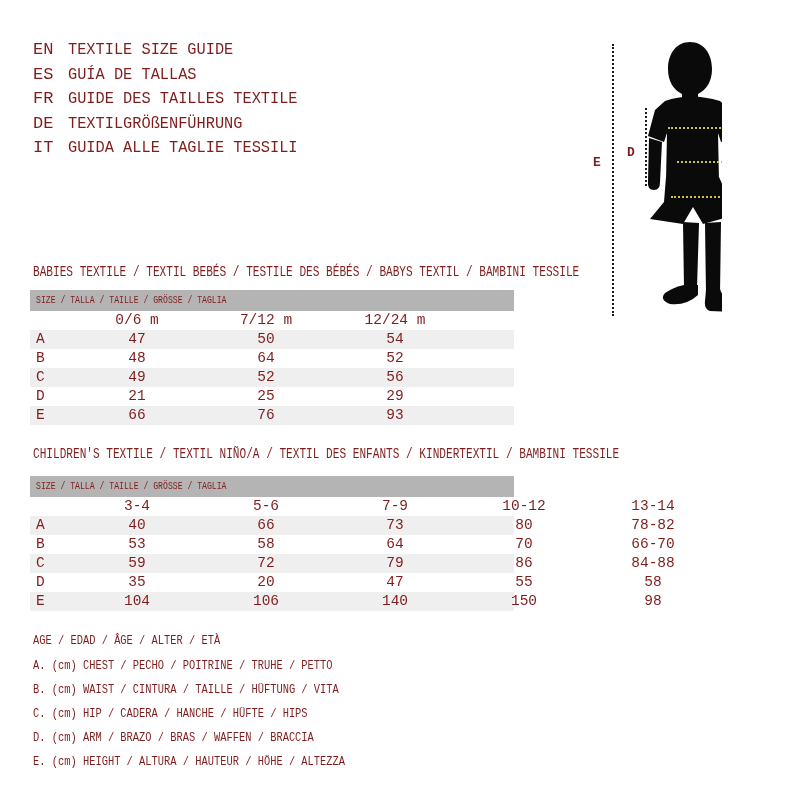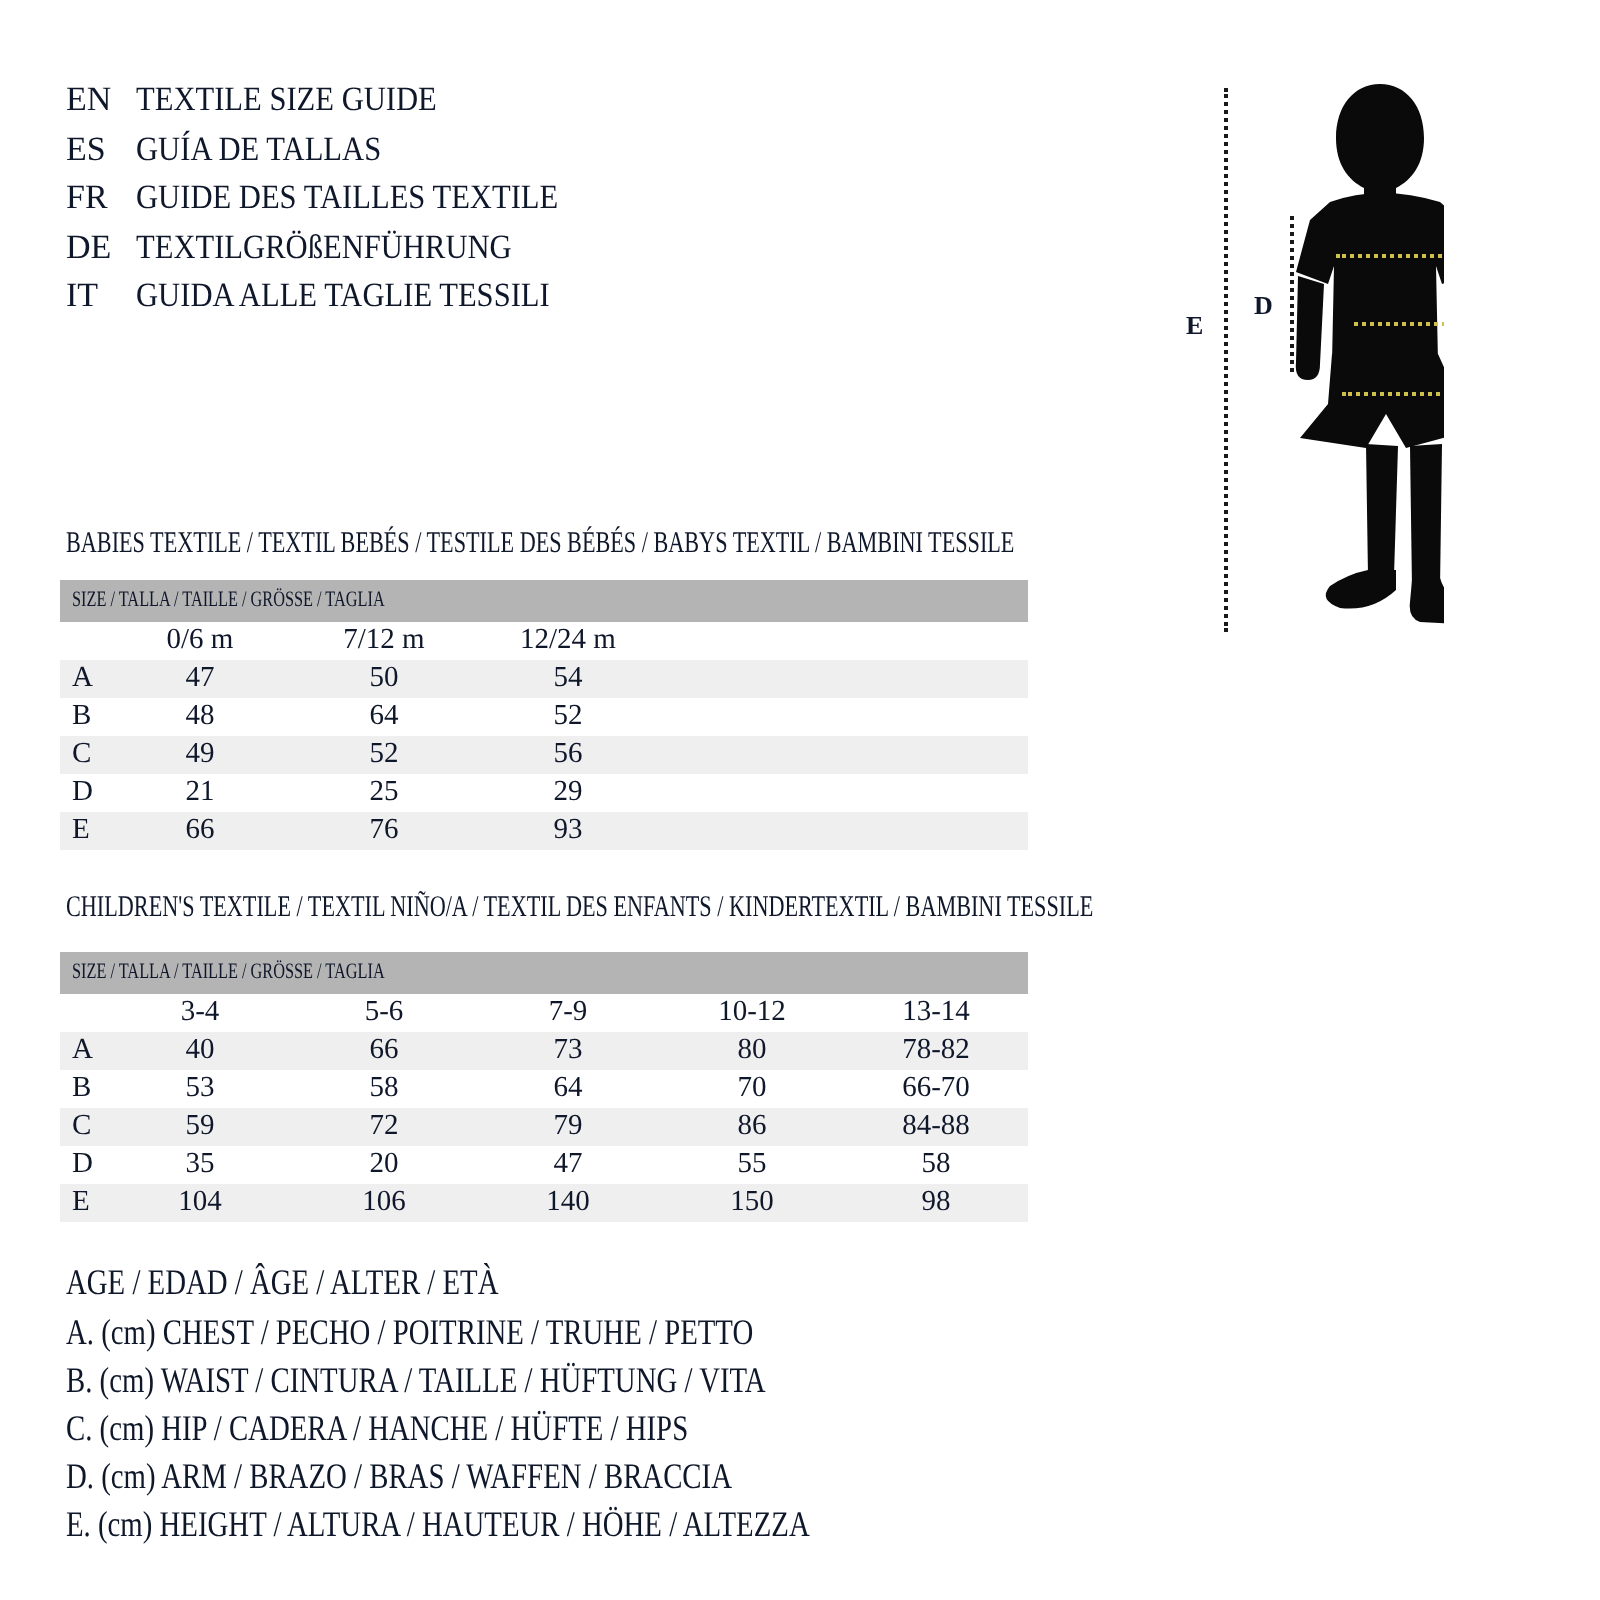--- a/index.html
+++ b/index.html
@@ -1,41 +1,41 @@
 <!DOCTYPE html>
 <html><head>
 <meta charset="utf-8">
 <style>
   html,body{margin:0;padding:0;background:#fff;}
   .page{position:relative;width:722px;height:800px;background:#ffffff;overflow:hidden;
-        font-family:Liberation Serif, serif;color:#0f172a;}
+        font-family:Liberation Mono, monospace;color:#7f1d1d;}
   
   .cx{display:inline-block;transform-origin:0 50%;white-space:nowrap;}
   .cx74{transform:scaleX(.74);}
   .cx80{transform:scaleX(.80);}
   .cx90{transform:scaleX(.90);}
   
   .lang-row{position:absolute;left:33px;height:22px;line-height:22px;font-size:17px;}
   .lang-code{position:absolute;left:0;top:0;}
   .lang-label{position:absolute;left:35px;top:0;}
   
   .heading{position:absolute;left:33px;height:17px;line-height:17px;font-size:15px;}
   
   .size-bar{position:absolute;left:30px;width:484px;height:21px;background:#b4b4b4;
             line-height:21px;font-size:11px;padding-left:6px;box-sizing:border-box;}
   
   .grid{position:absolute;left:30px;width:484px;font-size:14.5px;}
-  .grid-row{display:grid;height:19px;line-height:19px;}
+  .grid-row{display:grid;height:19px;line-height:19px;gap:37px;}
   .babies .grid-row{grid-template-columns:24px 92px 92px 92px 184px;}
   .children .grid-row{grid-template-columns:24px 92px 92px 92px 92px 92px;}
   .grid-row.odd{background:#efefef;}
   .cell{text-align:center;overflow:hidden;}
   .cell.lbl{text-align:left;padding-left:6px;}
   
-  .legend-line{position:absolute;left:33px;height:20px;line-height:20px;font-size:18px;}
+  .legend-line{position:absolute;left:33px;height:20px;line-height:20px;font-size:13px;}
   
   .dotv{position:absolute;width:0;border-left:2px dotted #1a1a1a;}
   .doth{position:absolute;height:0;border-top:2px dotted #1a1a1a;}
   .doth.yellow{border-top-color:#cfc04c;}
   .fig-label{position:absolute;font-size:13px;font-weight:bold;height:16px;line-height:16px;}
   .sil{position:absolute;left:640px;top:38px;}
 </style>
 </head>
 <body>
 

